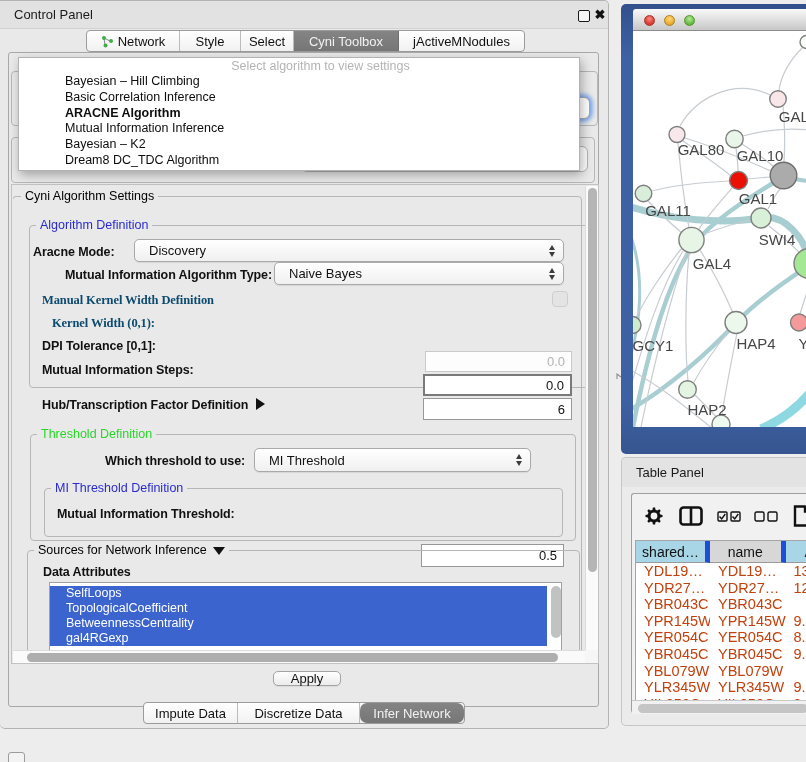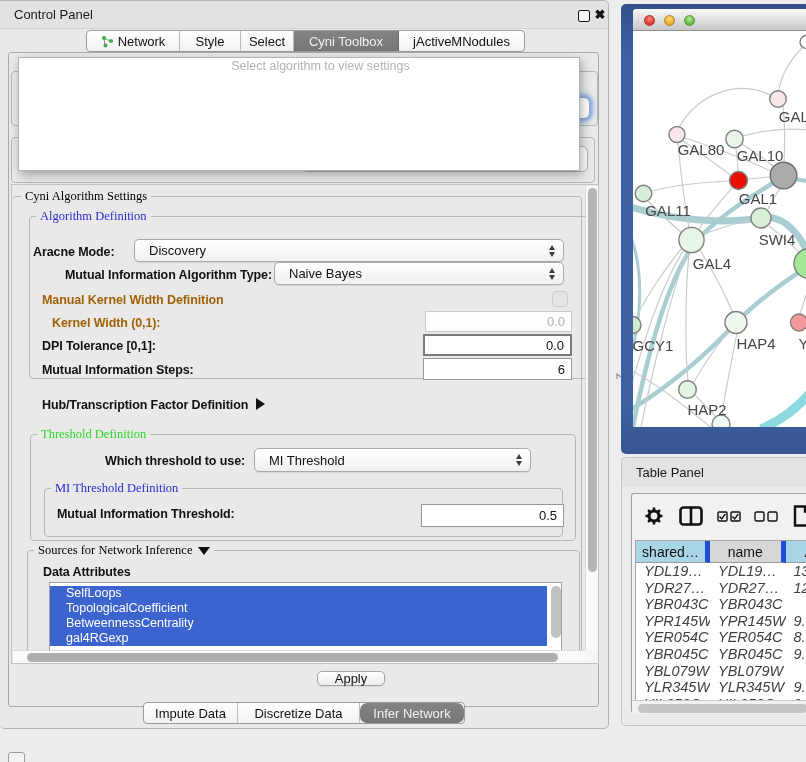--- a/index.html
+++ b/index.html
@@ -18,58 +18,58 @@
   #cp-tabs{left:86px;top:29px;height:22px;display:flex;border:1px solid #9b9b9b;border-radius:4px;
       background:linear-gradient(#ffffff,#f1f1f1);overflow:hidden;box-sizing:border-box;}
   .tabseg{display:flex;align-items:center;justify-content:center;font-size:13px;color:#111;
       border-right:1px solid #bbb;box-sizing:border-box;gap:4px;}
   .tabseg:last-child{border-right:none;}
   .tabseg.sel{background:linear-gradient(#848484,#767676);color:#f2f2f2;border-right-color:#6f6f6f;}
   
   #cp-inner{left:8px;top:51px;width:591px;height:655px;border:1px solid #a8a8a8;border-radius:3px;
       background:#e9e9e9;box-sizing:border-box;}
   .gbox{position:absolute;border:1px solid #b6b6b6;border-radius:4px;box-sizing:border-box;}
-  .gtitle{position:absolute;top:-8px;left:6px;background:#e9e9e9;padding:0 4px;font-size:12.5px;white-space:nowrap;font-family:Liberation Serif, serif;}
+  .gtitle{position:absolute;top:-8px;left:6px;background:#e9e9e9;padding:0 4px;font-size:12.5px;white-space:nowrap;}
   
   #combo-hidden{left:20px;top:44px;width:561px;height:22px;background:#fff;border:1px solid #a9a9a9;border-radius:6px;
       box-shadow:0 0 4px 2.5px rgba(98,151,236,.85);box-sizing:border-box;}
   #groupB-white{left:292px;top:93px;width:287px;height:26px;background:#fdfdfd;border:1px solid #b3b3b3;border-radius:6px;box-sizing:border-box;}
   
   #sp{left:2px;top:131px;width:588px;height:480px;border:1px solid #c2c2c2;background:#e9e9e9;box-sizing:border-box;}
   #sp-viewport{left:1px;top:1px;width:572px;height:464px;overflow:hidden;}
   #sp-vtrack{left:573px;top:1px;width:13px;height:464px;background:#fafafa;border-left:1px solid #dcdcdc;box-sizing:border-box;}
   #sp-vthumb{left:2px;top:2px;width:9px;height:384px;background:#b5b5b5;border-radius:5px;}
   #sp-htrack{left:1px;top:465px;width:572px;height:13px;background:#fafafa;border-top:1px solid #dcdcdc;box-sizing:border-box;}
   #sp-hthumb{left:14px;top:2px;width:531px;height:9px;background:#aeaeae;border-radius:5px;}
   #sp-corner{left:573px;top:465px;width:13px;height:13px;background:#f6f6f6;}
   
   .blabel{position:absolute;font-size:12.5px;font-weight:bold;color:#111;white-space:nowrap;letter-spacing:-0.1px;}
-  .blabel.dis{color:#a16207;}
+  .blabel.dis{color:#0c4a6e;font-family:Liberation Serif, serif;}
   .combo{position:absolute;background:linear-gradient(#ffffff,#f0f0f0);border:1px solid #a9a9a9;border-radius:5px;
       box-sizing:border-box;display:flex;align-items:center;box-shadow:0 1px 1px rgba(0,0,0,.08);}
   .combo .ctext{font-size:13px;color:#111;padding-left:14px;white-space:nowrap;}
   .combo .arrows{position:absolute;right:7px;top:50%;transform:translateY(-50%);width:7px;height:14px;}
   .arrows:before,.arrows:after{content:"";position:absolute;left:0;border-left:3.5px solid transparent;border-right:3.5px solid transparent;}
   .arrows:before{top:1px;border-bottom:5px solid #3c3c3c;}
   .arrows:after{bottom:1px;border-top:5px solid #3c3c3c;}
   .tfield{position:absolute;background:#fff;border:1px solid #989898;box-sizing:border-box;
-      font-size:13px;color:#111;text-align:right;padding:0 6px 0 4px;display:flex;align-items:center;justify-content:flex-end;}
+      font-size:13px;color:#111;text-align:right;padding:0 6px 0 4px;display:flex;align-items:center;justify-content:flex-end;margin-top:40px;}
   .tfield.dis{border-color:#c9c9c9;background:#fdfdfd;color:#b3b3b3;}
   .tfield.focus{border:2px solid #7a7a7a;}
   #kcheck{left:539px;top:105px;width:16px;height:16px;background:#e4e4e4;border:1px solid #cdcdcd;border-radius:4px;box-sizing:border-box;}
   .tri-right{display:inline-block;width:0;height:0;border-top:6px solid transparent;border-bottom:6px solid transparent;border-left:9px solid #111;vertical-align:-1px;margin-left:8px;}
   .tri-down{display:inline-block;width:0;height:0;border-left:6px solid transparent;border-right:6px solid transparent;border-top:8px solid #111;vertical-align:-1px;margin-left:6px;}
   
   #attr-list{left:36px;top:396px;width:513px;height:80px;background:#fff;border:1px solid #a0a0a0;box-sizing:border-box;overflow:hidden;padding-top:3px;}
   .litem{position:relative;margin:0;height:15px;line-height:15px;font-size:12.5px;color:#fff;background:#3c64cf;
       width:497px;padding-left:16px;box-sizing:border-box;white-space:nowrap;}
   #attr-vthumb{left:501px;top:3px;width:10px;height:52px;background:#c2c2c2;border-radius:5px;}
   
   #apply-btn{left:264px;top:618px;width:68px;height:15px;background:linear-gradient(#ffffff,#ececec);
-      border:1px solid #a4a4a4;border-radius:5px;font-size:13px;color:#111;display:flex;align-items:center;justify-content:center;box-sizing:border-box;box-shadow:0 1px 1px rgba(0,0,0,.07);margin-left:44px;}
+      border:1px solid #a4a4a4;border-radius:5px;font-size:13px;color:#111;display:flex;align-items:center;justify-content:center;box-sizing:border-box;box-shadow:0 1px 1px rgba(0,0,0,.07);}
   
   #cp-btabs{left:143px;top:701px;height:22px;display:flex;border:1px solid #9b9b9b;border-radius:4px;
       background:linear-gradient(#ffffff,#f1f1f1);overflow:hidden;box-sizing:border-box;z-index:5;}
   
   #popup{left:18px;top:57px;width:562px;height:114px;background:#fff;border:1px solid #b3b3b3;
       box-shadow:2px 4px 10px rgba(0,0,0,.3);z-index:10;box-sizing:border-box;padding-left:43px;}
   #popup-header{height:16px;line-height:17px;text-align:center;font-size:12.5px;color:#b4b4b4;white-space:nowrap;}
   .pitem{height:15.8px;line-height:15.8px;font-size:12.5px;color:#0d0d0d;padding-left:3px;white-space:nowrap;}
   .pitem.b{font-weight:bold;}
   
@@ -93,21 +93,21 @@
   #tp-box{left:9px;top:35px;width:176px;height:220px;background:#f1f1f1;border:1px solid #9f9f9f;border-right:none;
       border-radius:3px 0 0 3px;box-sizing:border-box;}
   #tp-toolbar{left:0;top:0;width:100%;height:45px;}
   .ticon{position:absolute;top:14px;}
   #tp-table{left:3px;top:46px;width:173px;height:163px;background:#fff;border:1px solid #a5a5a5;border-right:none;border-bottom:none;box-sizing:border-box;overflow:hidden;}
   #tp-header{display:flex;height:22px;}
   .hcell{height:22px;line-height:22px;text-align:center;font-size:14px;color:#111;box-sizing:border-box;
       border-right:5px solid #1d4ed8;border-bottom:1px solid #9a9a9a;background:#d7d7d7;flex:none;overflow:hidden;white-space:nowrap;}
   .hcell.hl{background:#a9d6e6;}
   .trow{display:flex;height:16.6px;}
-  .tcell{font-size:14.5px;color:#404040;padding-left:8px;box-sizing:border-box;flex:none;white-space:nowrap;overflow:hidden;line-height:16.6px;font-style:italic;}
+  .tcell{font-size:14.5px;color:#c2410c;padding-left:8px;box-sizing:border-box;flex:none;white-space:nowrap;overflow:hidden;line-height:16.6px;}
   #tp-hscroll{left:0px;top:206px;width:176px;height:14px;background:#f1f1f1;border-top:1px solid #c9c9c9;box-sizing:border-box;}
   #tp-hthumb{left:6px;top:3px;width:170px;height:9px;background:#c5c5c5;border-radius:5px;}
   svg text{font-family:"Liberation Sans",sans-serif;}
 </style>
 </head>
 <body>
 
 <div class="abs" id="cp">
   <div class="abs" id="cp-titlebar">
     <div class="abs" id="cp-title">Control Panel</div>
@@ -146,21 +146,21 @@
     <div class="abs" id="combo-hidden"></div>
     <div class="gbox" id="groupB" style="left:2px;top:84px;width:584px;height:46px;"></div>
     <div class="abs" id="groupB-white"></div>
 
     <div class="abs" id="sp">
       <div class="abs" id="sp-viewport">
         <div class="gbox" style="left:-1px;top:10px;width:570px;height:700px;">
           <span class="gtitle" style="left:8px;">Cyni Algorithm Settings</span>
         </div>
 
-        <div class="gbox" style="left:16px;top:30px;width:581px;height:163px;">
+        <div class="gbox" style="left:16px;top:39px;width:581px;height:163px;">
           <span class="gtitle" style="color:#2a2ad0;">Algorithm Definition</span>
         </div>
         <span class="blabel" style="left:20px;top:59px;">Aracne Mode:</span>
         <div class="combo" style="left:121px;top:53px;width:430px;height:23px;">
           <span class="ctext">Discovery</span>
           <span class="arrows"></span>
         </div>
         <span class="blabel" style="left:20px;top:82px;margin-left:32px;">Mutual Information Algorithm Type:</span>
         <div class="combo" style="left:261px;top:76px;width:290px;height:23px;">
           <span class="ctext">Naive Bayes</span>
@@ -223,20 +223,28 @@
         <span>Discretize Data</span>
       </div>
       <div class="tabseg sel" style="width: 104px; border-radius: 7px;">
         <span>Infer Network</span>
       </div>
     </div>
 </div>
 
 <div class="abs" id="popup">
   <div id="popup-header">Select algorithm to view settings</div>
+  <div id="popup-list">
+      <div class="pitem">Bayesian – Hill Climbing</div>
+      <div class="pitem">Basic Correlation Inference</div>
+      <div class="pitem b">ARACNE Algorithm</div>
+      <div class="pitem">Mutual Information Inference</div>
+      <div class="pitem">Bayesian – K2</div>
+      <div class="pitem">Dream8 DC_TDC Algorithm</div>
+    </div>
 </div>
 
 <svg class="abs" id="divider-mark" viewBox="0 0 10 12">
   <path d="M3 9 L3 4 L7 7" fill="none" stroke="#8a8a8a" stroke-width="1.1"></path>
 </svg>
 
 <div class="abs" id="mini-icon"></div>
 
 <div class="abs" id="nf">
   <div class="abs" id="nf-titlebar">

